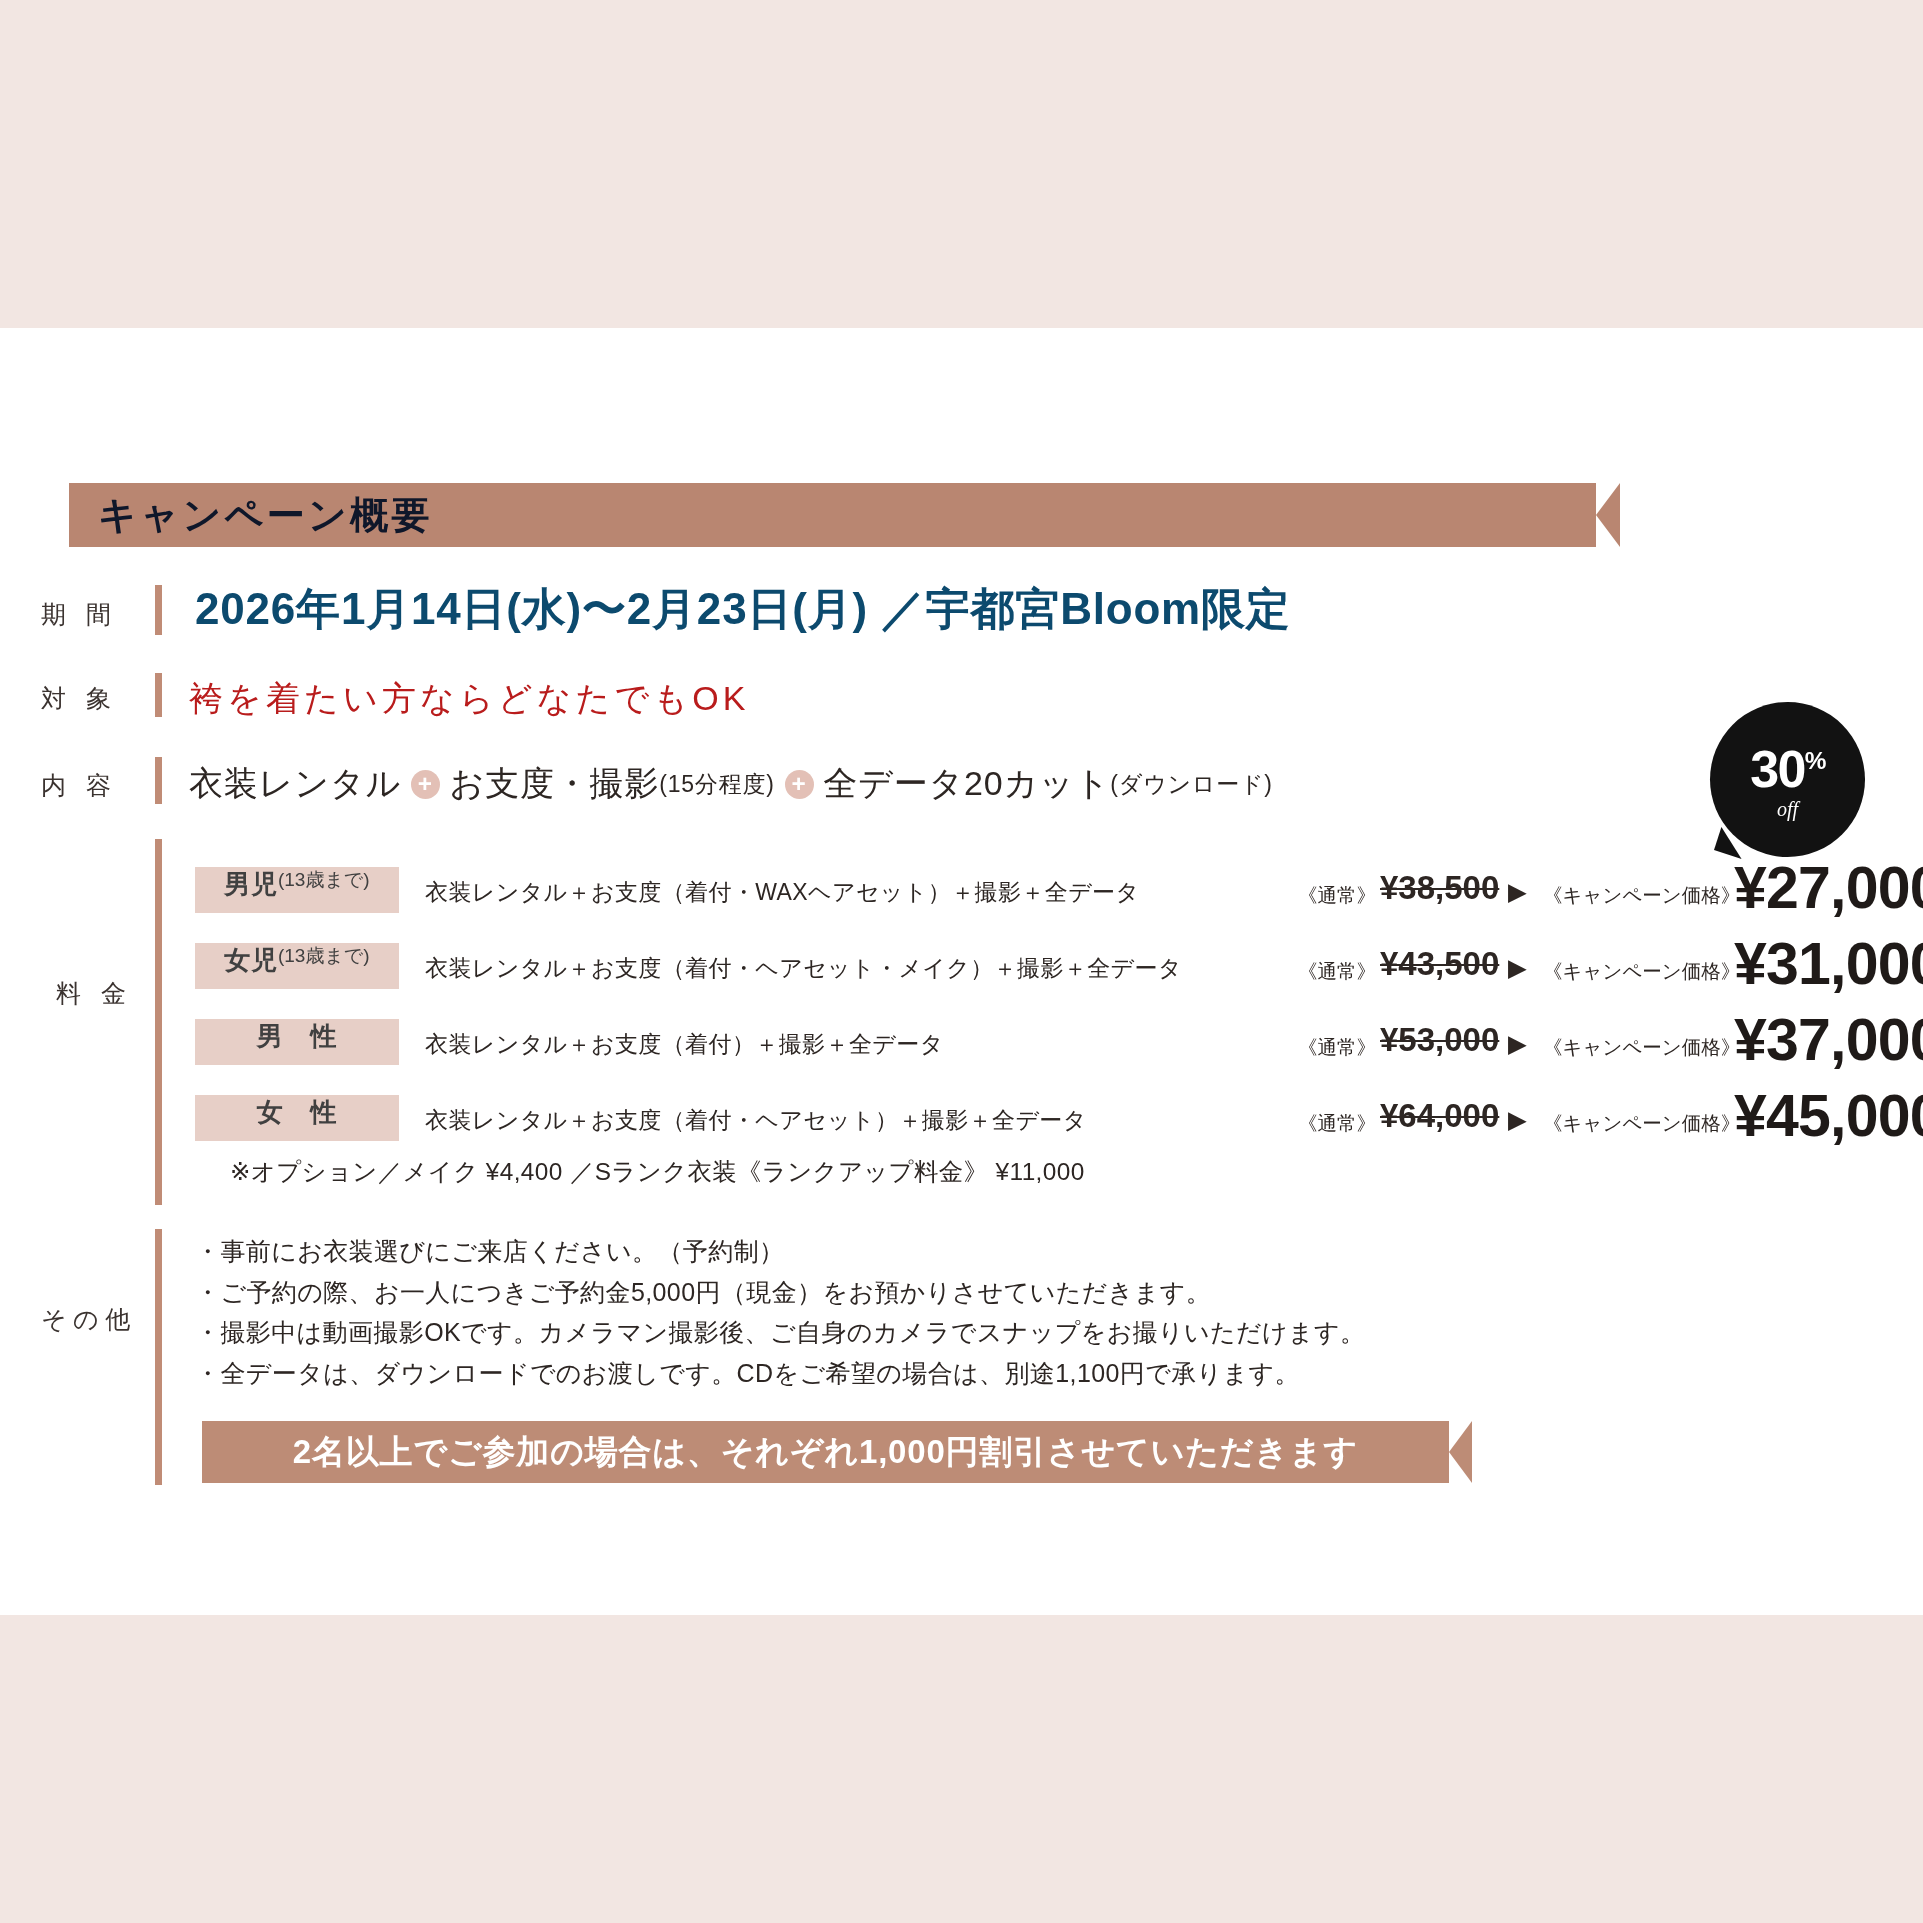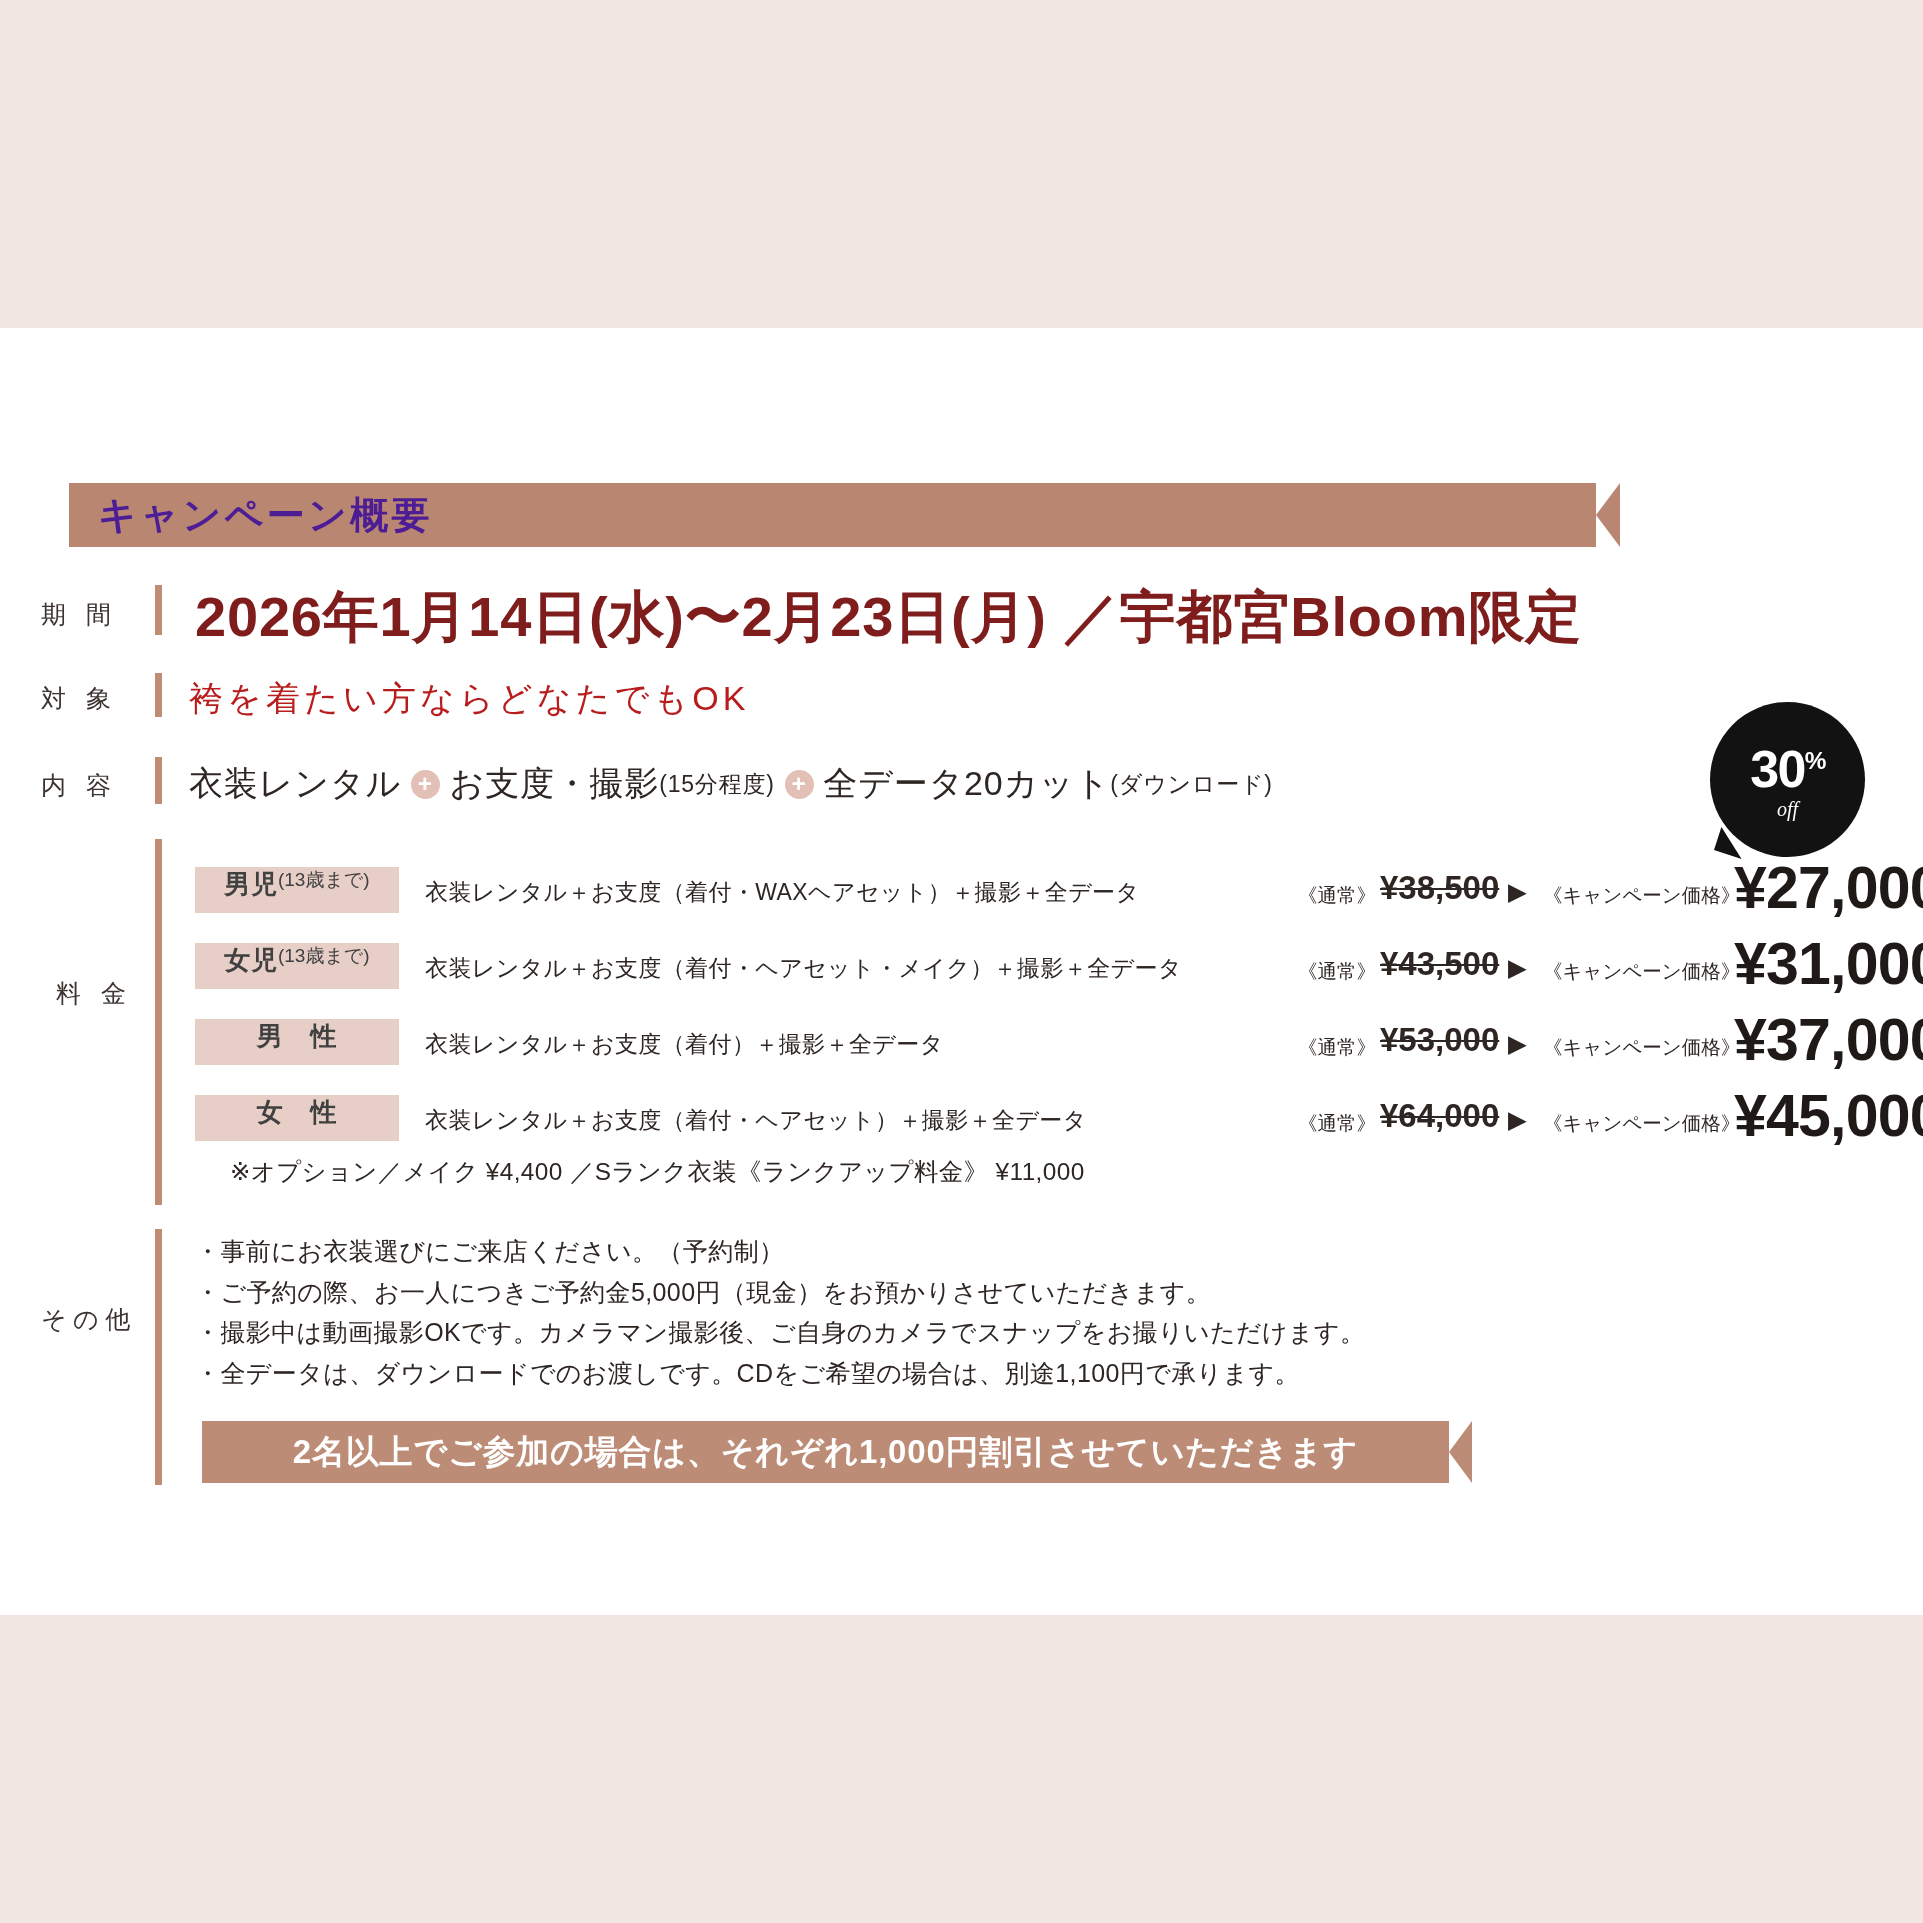--- a/index.html
+++ b/index.html
@@ -48,21 +48,21 @@
   .ribbon::after {
     content: "";
     position: absolute;
     right: 0; top: 0;
     border-top: 32px solid #ffffff;
     border-bottom: 32px solid #ffffff;
     border-right: 24.4px solid transparent;
     width: 0; height: 0;
   }
   .ribbon-label {
-    color: #4c1d95;
+    color: #0f172a;
     font-size: 38px;
     font-weight: bold;
     letter-spacing: 3.3px;
     padding-left: 29px;
   }
 
   
   .row-label {
     position: absolute;
     font-size: 25px;
@@ -77,24 +77,24 @@
     background: #c08c76;
   }
 
   
   #label-kikan { left: 41px; top: 598px; }
   #bar-kikan { left: 155px; top: 585px; height: 50px; }
   .kikan-text {
     position: absolute;
     left: 195px;
     top: 580px;
-    font-size: 56px;
+    font-size: 44px;
     font-weight: bold;
     letter-spacing: 0.8px;
-    color: #7f1d1d;
+    color: #0c4a6e;
     white-space: nowrap;
   }
 
   
   #label-taisho { left: 41px; top: 682px; }
   #bar-taisho { left: 155px; top: 673px; height: 44px; }
   .taisho-text {
     position: absolute;
     left: 189px;
     top: 676px;

